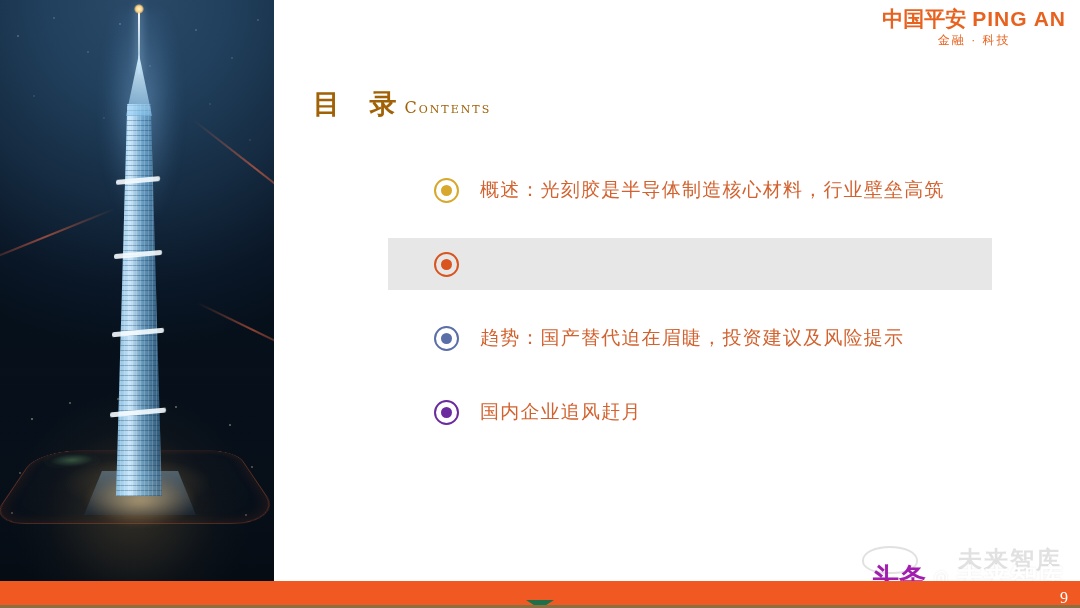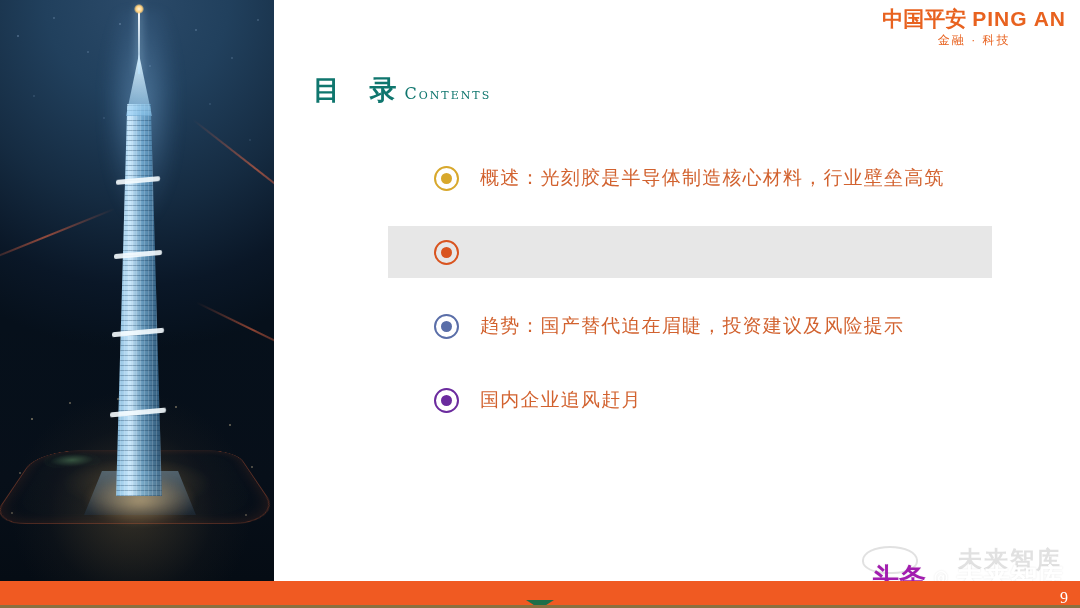--- a/index.html
+++ b/index.html
@@ -187,22 +187,22 @@
   #logo .logo-en { margin-left: 6px; letter-spacing: 1px; }
   #logo .logo-sub {
     margin-top: 5px;
     font-size: 12px;
     color: #e8621f;
     letter-spacing: 2px;
   }
 
   
   #title {
-    position: absolute; left: 313px; top: 72px;
-    color: #0f766e;
+    position: absolute; left: 313px; top: 86px;
+    color: #a16207;
     white-space: nowrap;
   }
   #title .t-cn {
     font-family: "DejaVu Serif", "Liberation Serif", serif;
     font-size: 27px;
     letter-spacing: 10px;
     font-weight: 600;
   }
   #title .t-en {
     font-family: "DejaVu Serif", "Liberation Serif", serif;
@@ -210,21 +210,21 @@
     letter-spacing: 2px;
     font-variant: small-caps;
     text-transform: lowercase;
     margin-left: -2px;
   }
   #title .t-en .cap { font-size: 23px; }
 
   
   #contents {
     position: absolute;
-    left: 388px; top: 152px;
+    left: 388px; top: 164px;
     width: 604px;
   }
   .item {
     display: flex;
     align-items: center;
     height: 52px;
     padding-left: 56px;
     margin-bottom: 22px;
     position: relative;
   }

